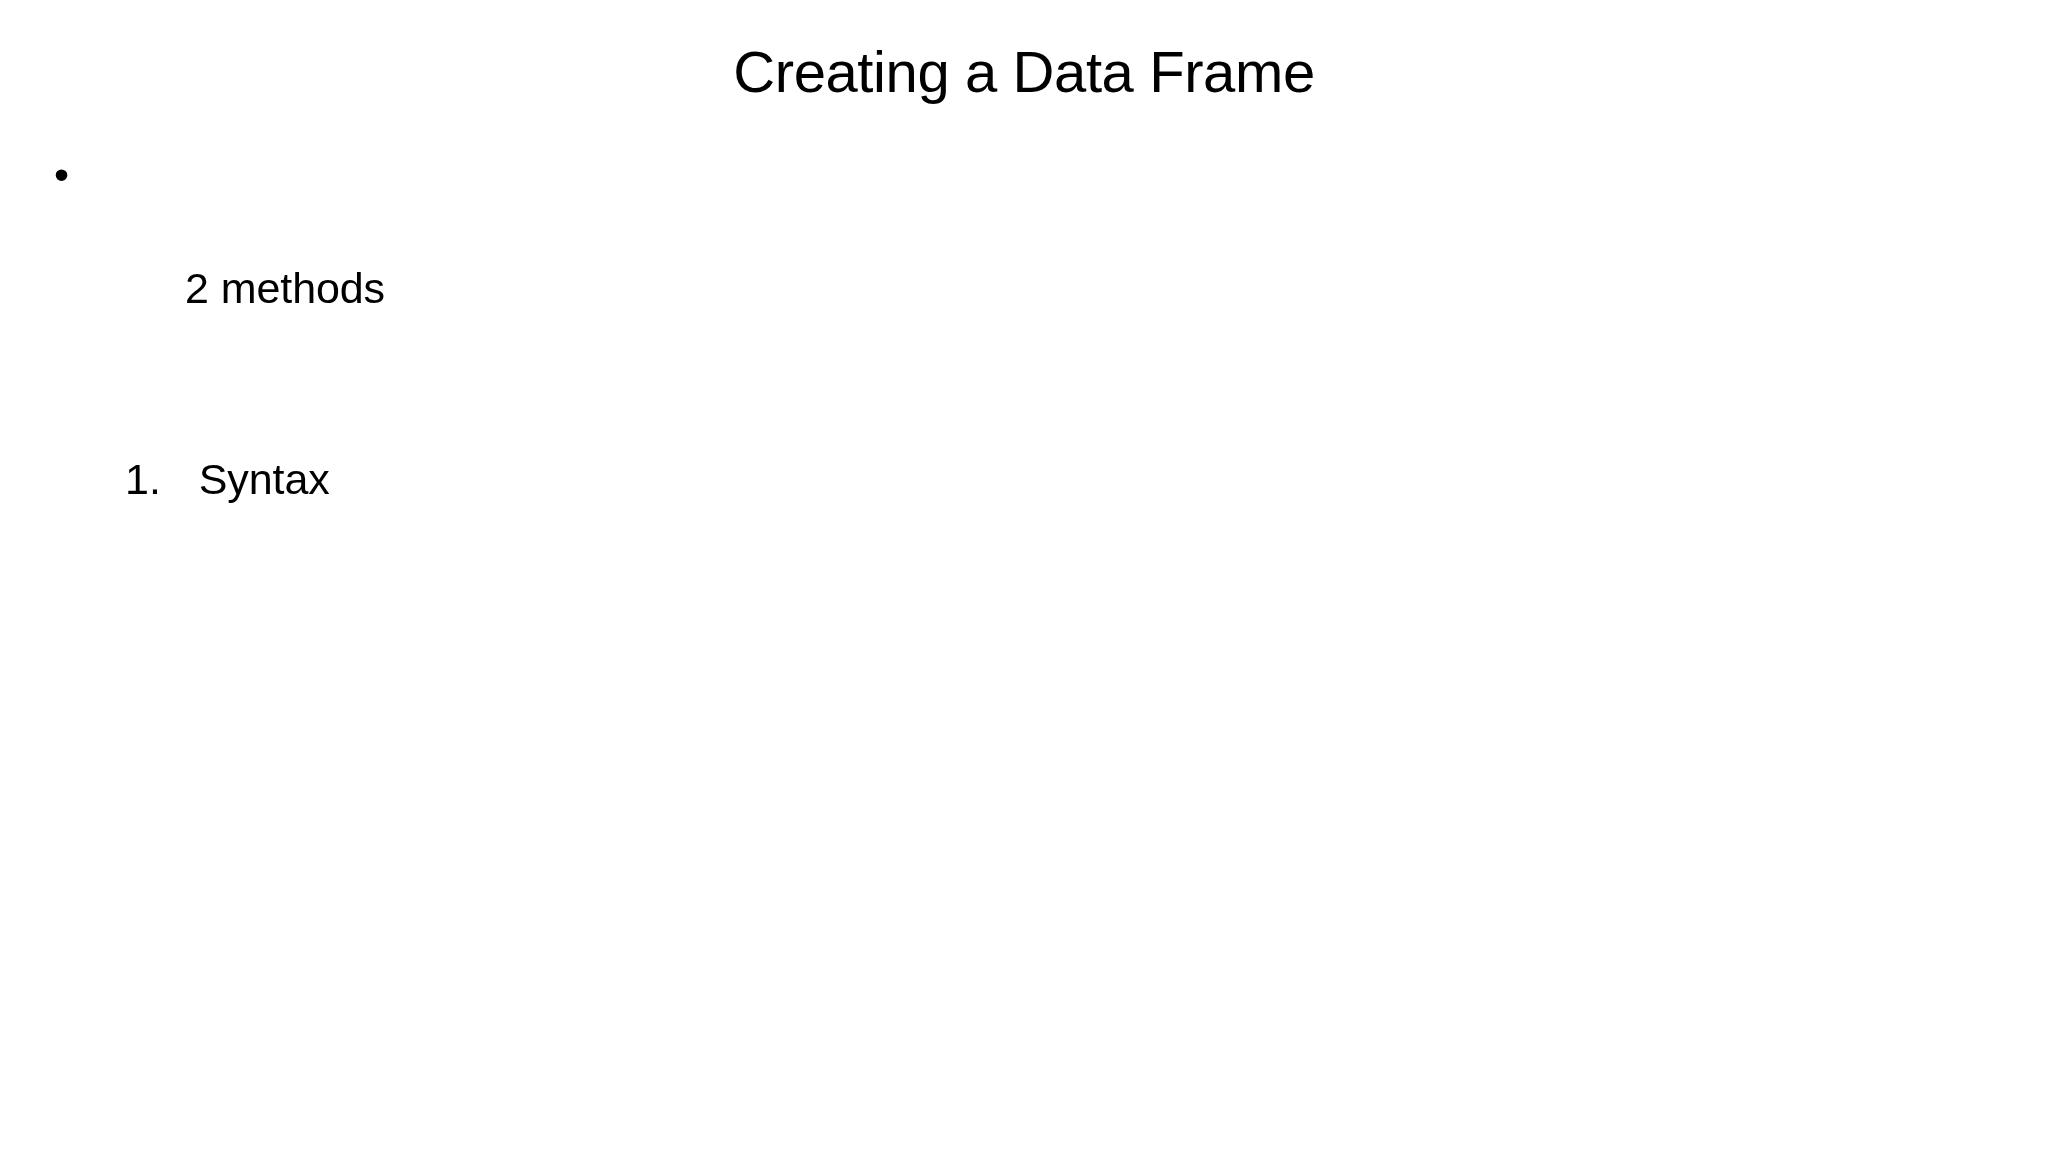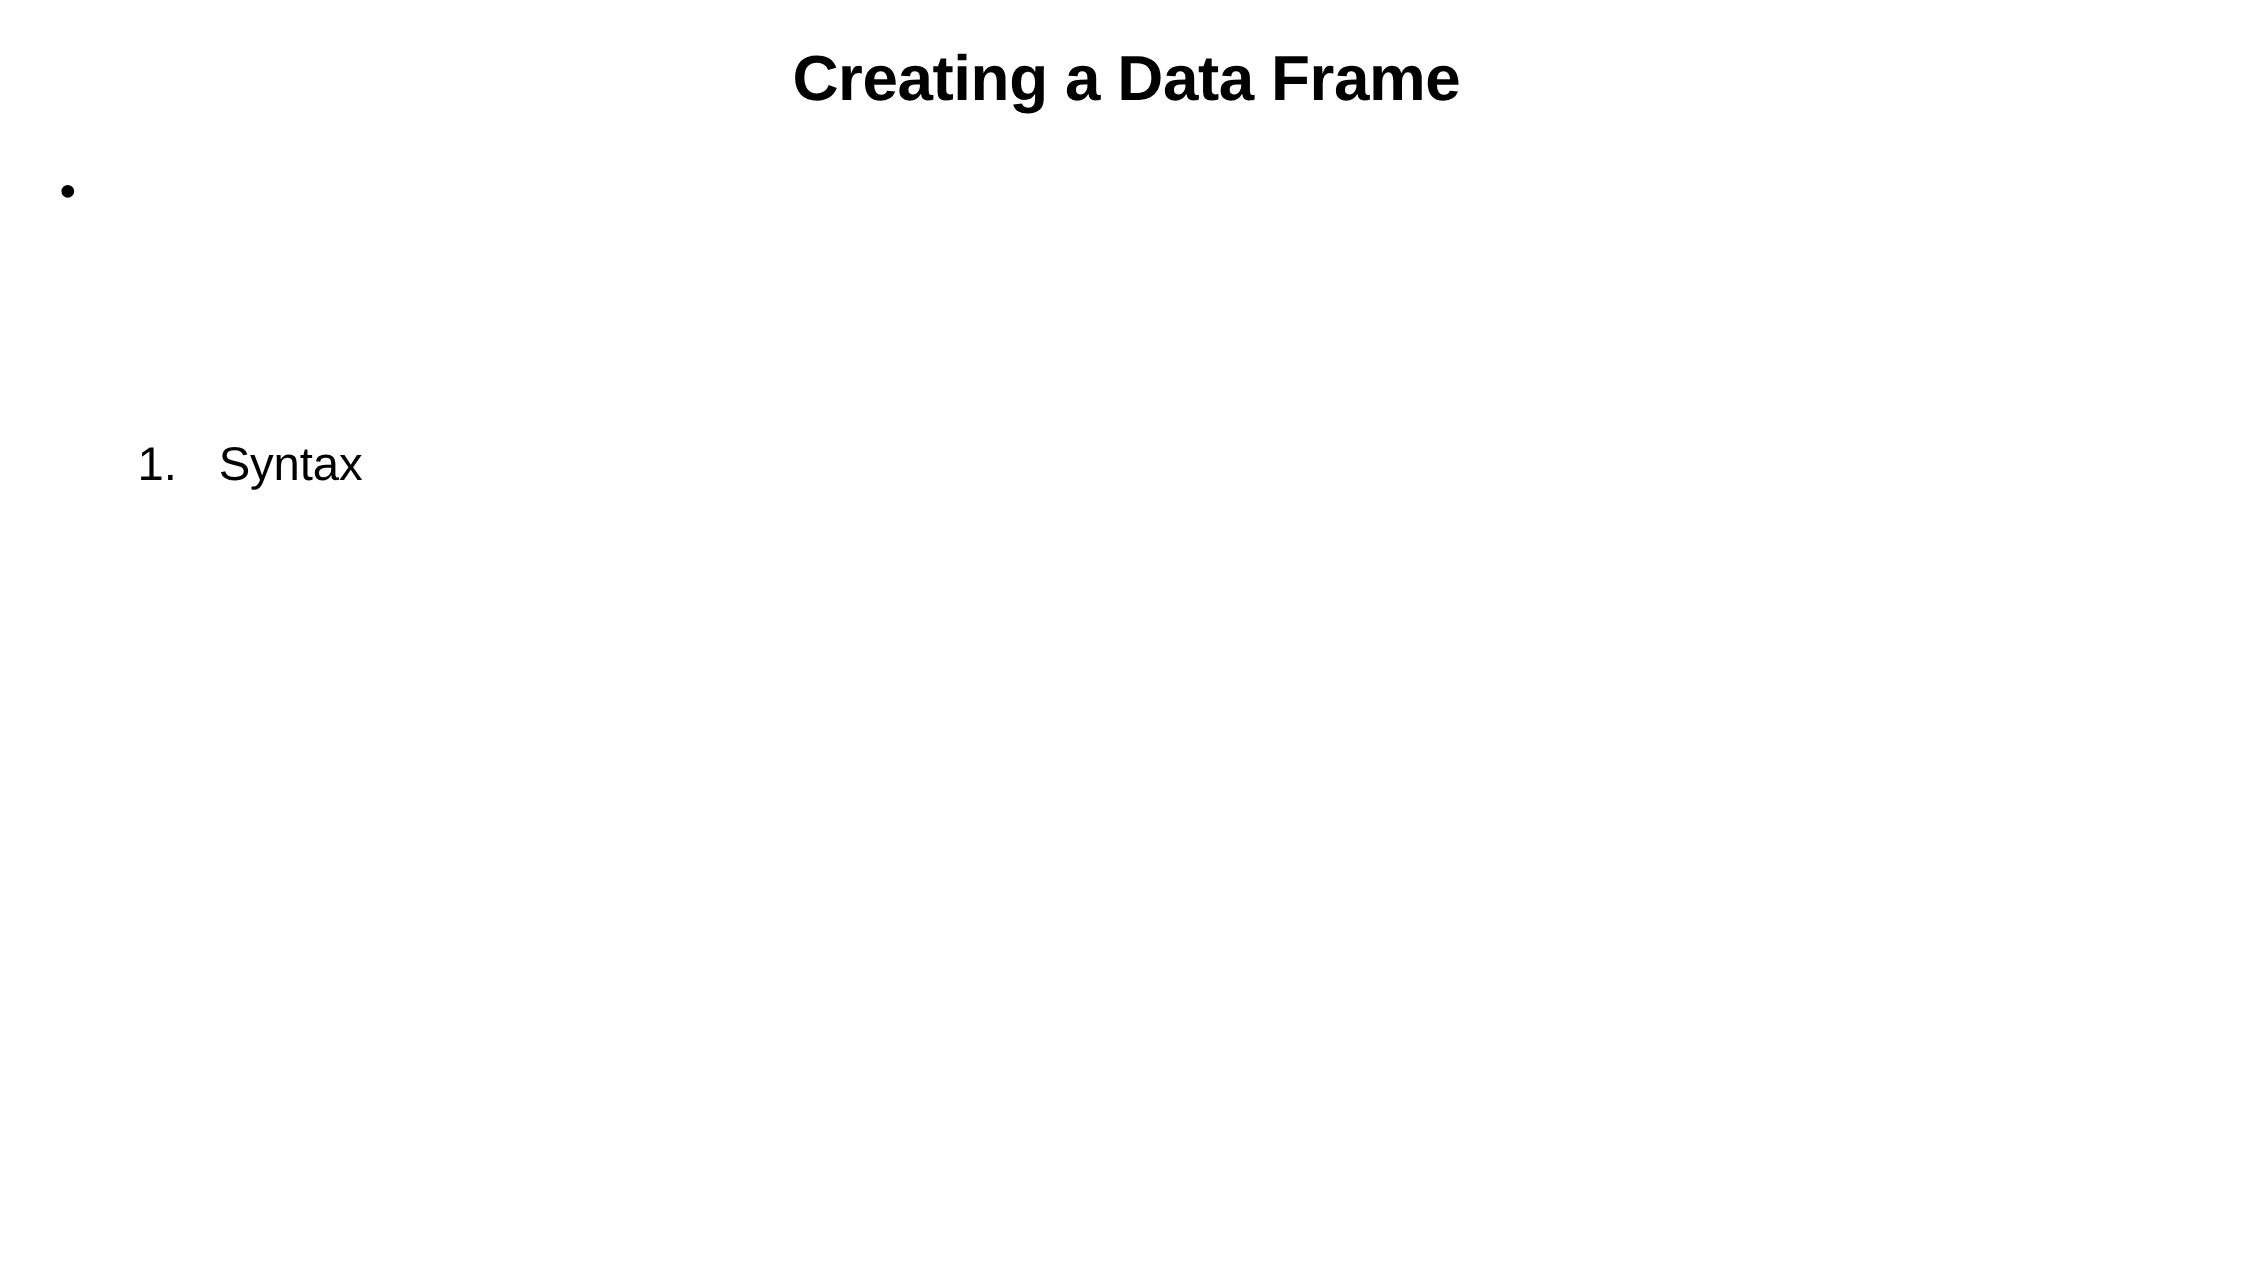--- a/index.html
+++ b/index.html
@@ -22,21 +22,21 @@
 
   
   #slide-title {
     position: absolute;
     left: 0;
     top: 38px;
     width: 2048px;
     text-align: center;
     font-size: 58px;
     line-height: 68px;
-    font-weight: 700;
+    font-weight: 400;
     letter-spacing: -0.4px;
     color: #000000;
     white-space: nowrap;
   }
 
   
   #body-box {
     position: absolute;
     left: 54px;
     top: 146px;
@@ -88,20 +88,21 @@
 <body>
 
 <div id="slide">
 
   <div id="slide-title">Creating a Data Frame</div>
 
   <div id="body-box">
 
     <p class="body-line bullet-line">
       <span class="bullet-marker">•</span>
+      <span>2 methods</span>
     </p>
 
 
 
     <p class="body-line num-line">
       <span class="num-marker">1.</span><span class="tab-gap"></span><span>Syntax</span>
     </p>
 
 
   </div>

